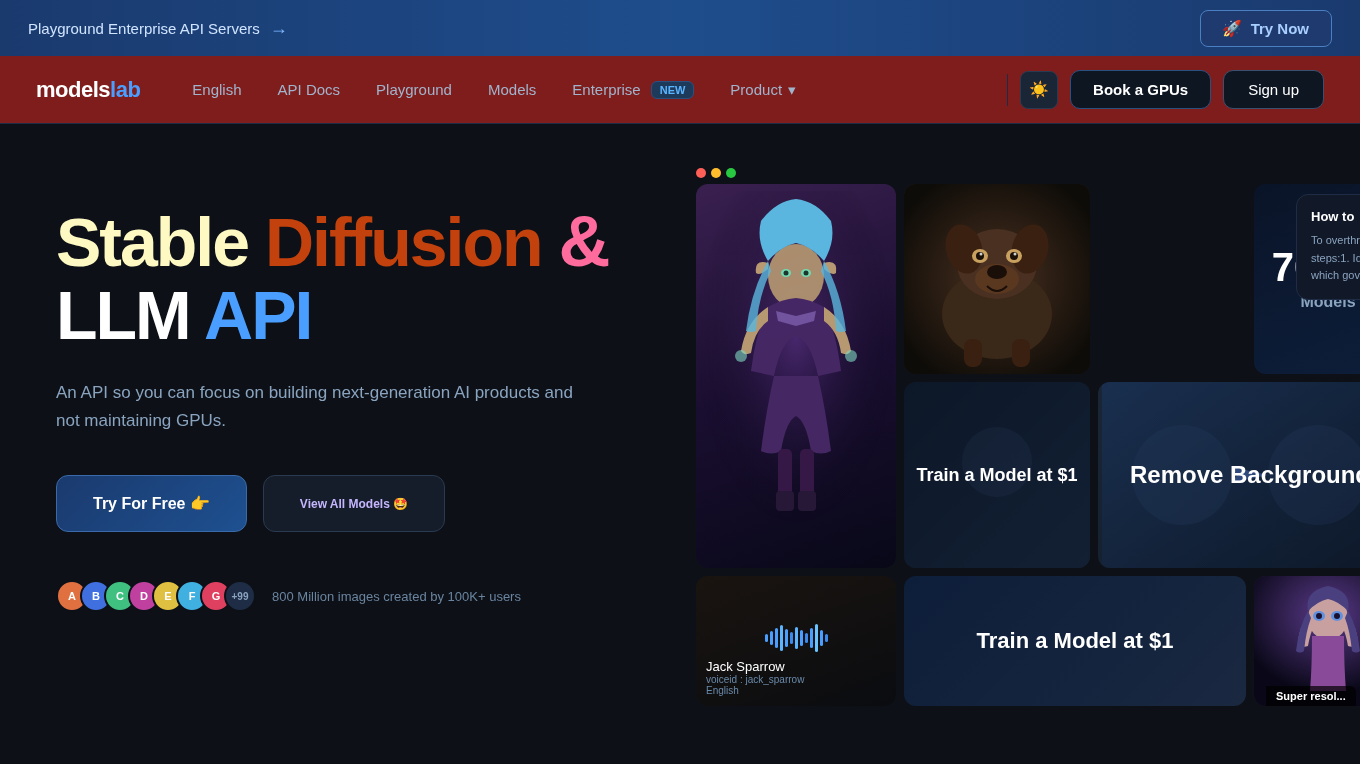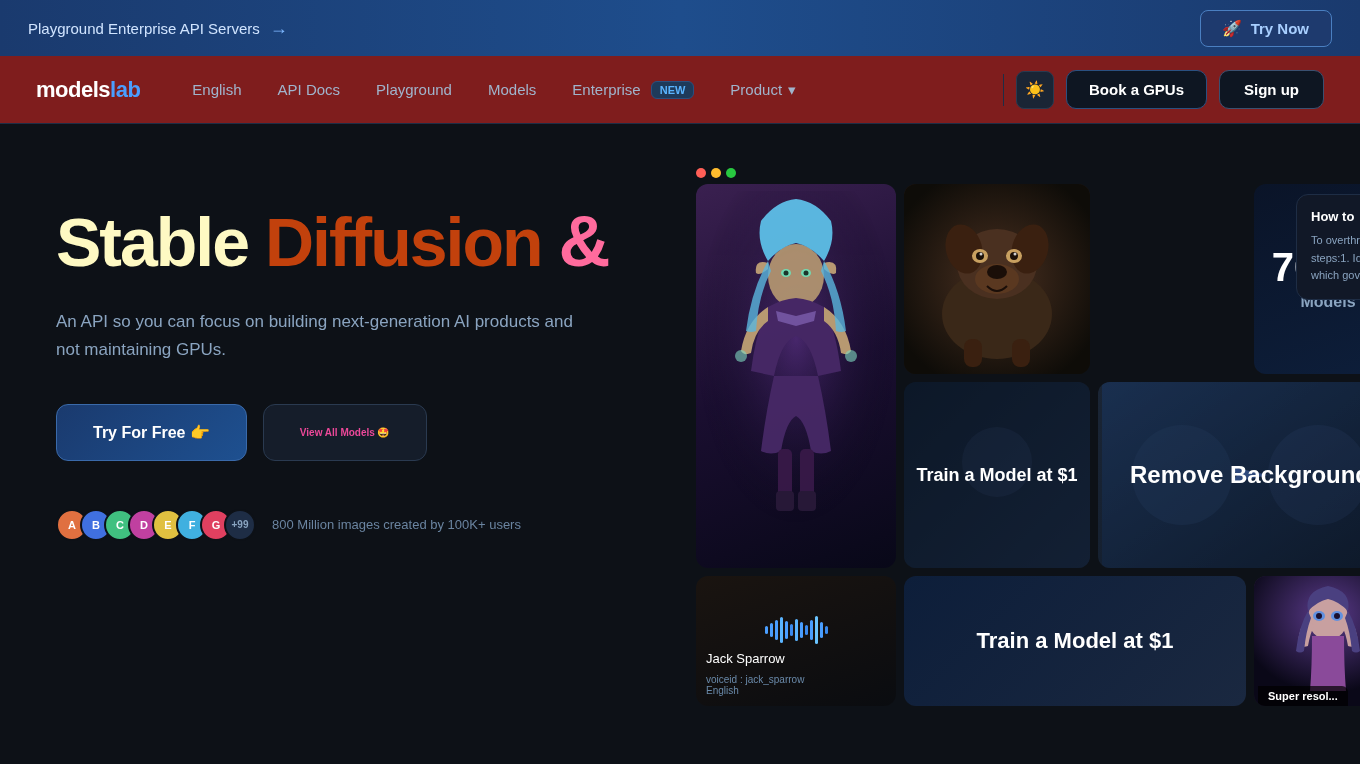--- a/index.html
+++ b/index.html
@@ -144,21 +144,21 @@
       cursor: pointer;
     }
 
     .sign-up-btn {
       background: #0e1622;
       border: 1.5px solid #3a5070;
       color: #fff;
       border-radius: 10px;
       padding: 10px 24px;
       font-size: 15px;
-      font-weight: 700;
+      font-weight: 400;
       cursor: pointer;
     }
 
     
     .hero {
       display: flex;
       align-items: flex-start;
       padding: 60px 56px 0 56px;
       gap: 40px;
       min-height: 640px;
@@ -220,24 +220,24 @@
       font-weight: 700;
       cursor: pointer;
       display: flex;
       align-items: center;
       gap: 8px;
     }
 
     .view-models-btn {
       background: #151d2a;
       border: 1.5px solid #2a3a50;
-      color: #ec4899;
+      color: #c4b5fd;
       border-radius: 12px;
       padding: 18px 36px;
-      font-size: 10px;
+      font-size: 12px;
       font-weight: 700;
       cursor: pointer;
       display: flex;
       align-items: center;
       gap: 8px;
     }
 
     .hero-stats {
       display: flex;
       align-items: center;
@@ -370,20 +370,23 @@
     </button>
   </div>
 </nav>
 
 <section class="hero">
   <div class="hero-left">
     <div class="hero-title">
       <div>
         <span class="hero-title-stable">Stable </span><span class="hero-title-diffusion">Diffusion</span> <span class="hero-title-amp">&amp;</span>
       </div>
+      <div>
+        <span class="hero-title-llm">LLM </span><span class="hero-title-api">API</span>
+      </div>
     </div>
     <p class="hero-desc">An API so you can focus on building next-generation AI products and not maintaining GPUs.</p>
     <div class="hero-buttons">
       <button class="try-free-btn">
         <span>Try For Free 👉</span>
       </button>
       <button class="view-models-btn">
         <span>View All Models 🤩</span>
       </button>
     </div>
@@ -540,21 +543,21 @@
           <div style="width:3px;height:12px;background:#3a8aee;border-radius:2px;"></div>
           <div style="width:3px;height:22px;background:#5ab4ff;border-radius:2px;"></div>
           <div style="width:3px;height:16px;background:#4a9eff;border-radius:2px;"></div>
           <div style="width:3px;height:10px;background:#3a8aee;border-radius:2px;"></div>
           <div style="width:3px;height:20px;background:#4a9eff;border-radius:2px;"></div>
           <div style="width:3px;height:28px;background:#6ac4ff;border-radius:2px;"></div>
           <div style="width:3px;height:16px;background:#4a9eff;border-radius:2px;"></div>
           <div style="width:3px;height:8px;background:#3a8aee;border-radius:2px;"></div>
         </div>
         <div style="font-size:13px;font-weight:400;color:#fff;">Jack Sparrow</div>
-        <div style="font-size:10px;color:#6a8aaa;margin-top:8px;">voiceid : jack_sparrow</div>
+        <div style="font-size:10px;color:#6a8aaa;">voiceid : jack_sparrow</div>
         <div style="font-size:10px;color:#6a8aaa;">English</div>
       </div>
 
       <div class="grid-item" style="grid-column:2/4;grid-row:3;height:130px;background:linear-gradient(135deg,#0d1e3a,#1a2840);display:flex;align-items:center;justify-content:center;">
         <div style="font-size:22px;font-weight:800;color:#fff;">Train a Model at $1</div>
       </div>
 
       <div class="grid-item" style="grid-column:4;grid-row:3;height:130px;background:linear-gradient(160deg,#2a1a3e,#1e1030,#0a0818);overflow:hidden;position:relative;">
         <svg viewBox="0 0 148 130" xmlns="http://www.w3.org/2000/svg" style="width:100%;height:100%;position:absolute;top:0;left:0;">
           <defs>
@@ -572,21 +575,21 @@
 
           <path d="M54,35 Q50,15 74,10 Q98,15 94,35 Q84,25 74,23 Q64,25 54,35Z" fill="#4a4080"></path>
           <path d="M54,35 Q45,50 42,75 Q46,78 50,75 Q52,55 57,42Z" fill="#4a4080"></path>
           <path d="M94,35 Q103,50 106,75 Q102,78 98,75 Q96,55 91,42Z" fill="#4a4080"></path>
 
           <ellipse cx="65" cy="40" rx="6" ry="5" fill="#6090e0"></ellipse>
           <ellipse cx="83" cy="40" rx="6" ry="5" fill="#6090e0"></ellipse>
           <circle cx="65" cy="40" r="3" fill="#1a1030"></circle>
           <circle cx="83" cy="40" r="3" fill="#1a1030"></circle>
         </svg>
-        <div style="position:absolute;bottom:0;left:4px;background:rgba(0,0,0,0.7);padding:4px 10px;font-size:11px;font-weight:700;color:#fff;border-top-right-radius:6px;">Super resol...</div>
+        <div style="position:absolute;bottom:0;left:12px;background:rgba(0,0,0,0.7);padding:4px 10px;font-size:11px;font-weight:700;color:#fff;border-top-right-radius:6px;">Super resol...</div>
       </div>
 
     </div>
 
     <div style="position:absolute;top:10px;right:-130px;width:210px;background:#111827;border-radius:12px;border:1px solid #1e2d45;padding:14px;font-size:12px;z-index:10;">
       <div style="font-size:13px;font-weight:700;color:#fff;margin-bottom:8px;">How to</div>
       <div style="color:#8aa4c0;font-size:11px;line-height:1.6;">
         <span>To overthrow a g you'll need to fol steps:1. Identify government: De which governme want to overthro</span>
       </div>
     </div>

